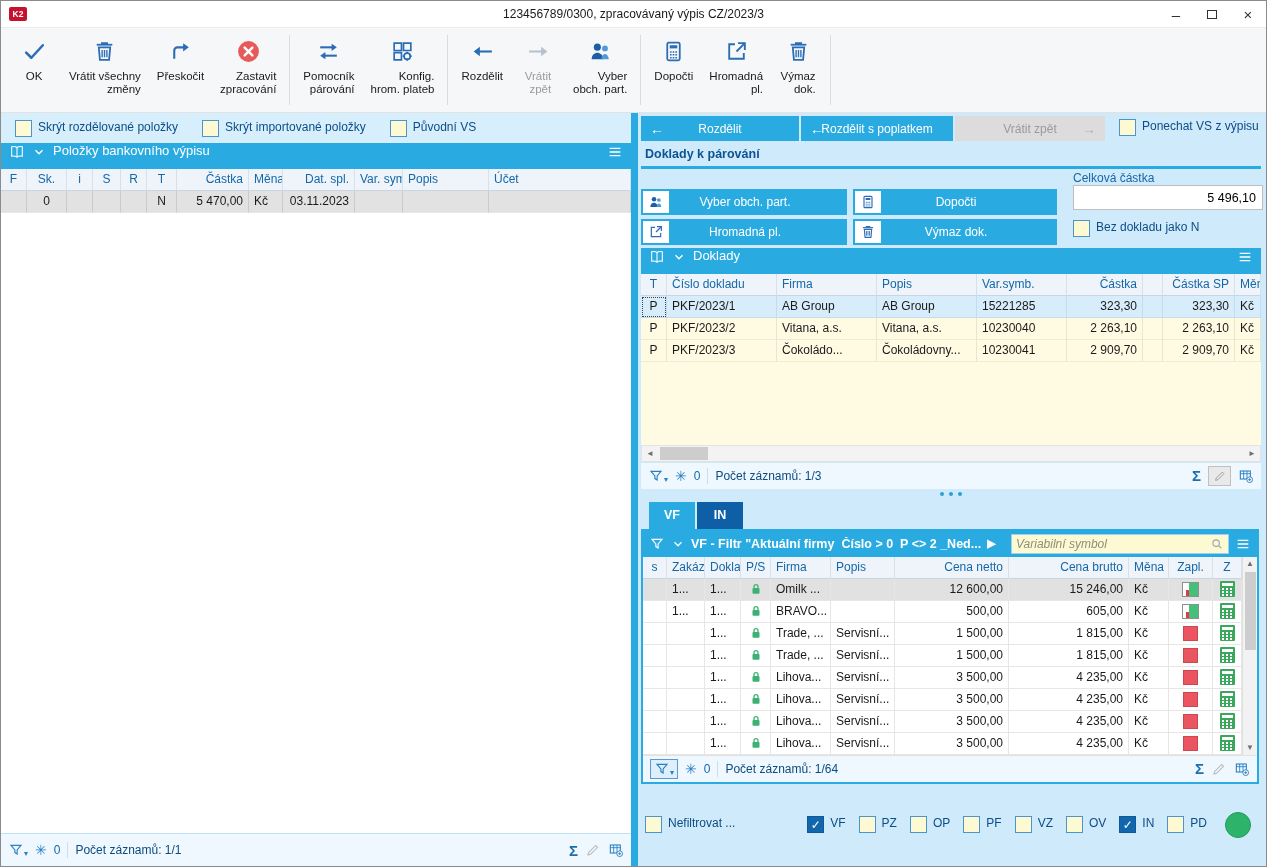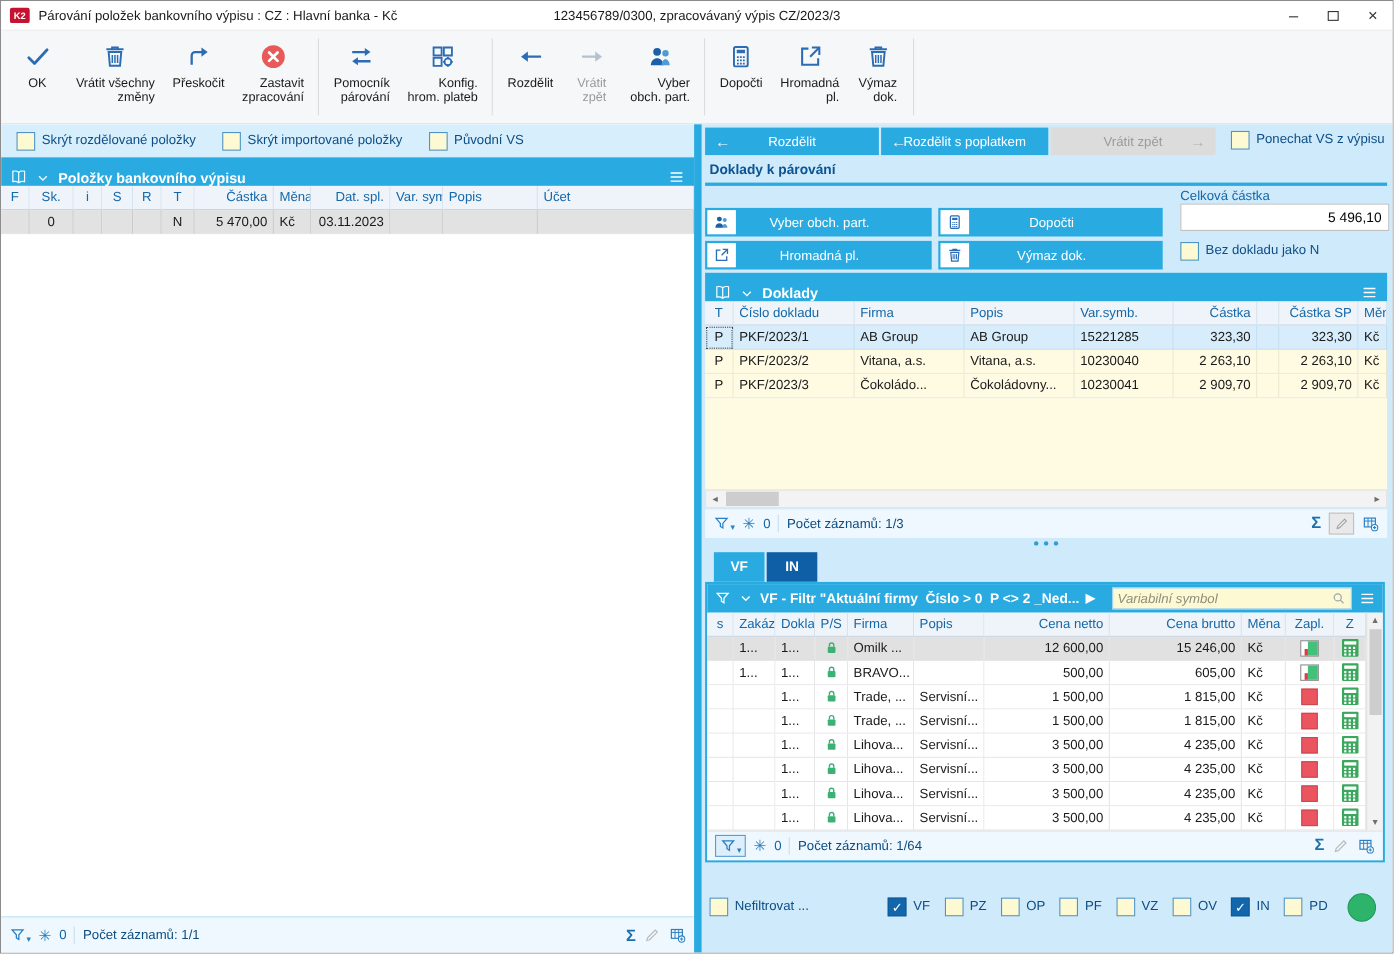--- a/index.html
+++ b/index.html
@@ -30,21 +30,21 @@
   .tbtn.disabled .tblbl{color:#9b9b9b}
   .tsep{width:1px;background:#dcdcdc;margin:3px 5px}
 
   
   #main{flex:1;display:flex;min-height:0}
   #left{width:630px;flex:0 0 630px;display:flex;flex-direction:column;background:#fff;min-width:0}
   #splitter{width:7px;flex:0 0 7px;background:var(--azure)}
   #right{flex:1;display:flex;flex-direction:column;background:var(--lblue);padding:0 5px 0 3px;min-width:0}
 
   
-  .sechdr{height:26px;flex:0 0 26px;background:var(--azure);display:flex;align-items:flex-end;gap:7px;padding:0 8px;color:#fff;font-weight:bold;font-size:13px}
+  .sechdr{height:26px;flex:0 0 26px;background:var(--azure);display:flex;align-items:flex-start;gap:7px;padding:0 8px;color:#fff;font-weight:normal;font-size:13px}
   .sechdr .burger{margin-left:auto}
   .ic{display:inline-block;vertical-align:middle}
   .ic.sm{width:16px;height:16px}
   .ic.xs{width:14px;height:14px}
 
   .chkgrp{display:flex;gap:6px}
   .chk{width:17px;height:17px;background:var(--yellow);border:1px solid #4c94c9;display:flex;align-items:center;justify-content:center;font-size:12px;color:#fff;flex:0 0 auto;line-height:1}
   .chk.on{background:#1266ab;border-color:#0e5a99}
   .chklbl{color:var(--navy);font-size:12px;white-space:nowrap}
 
@@ -139,21 +139,20 @@
   .cg-d{position:absolute;width:2px;height:2px;background:#fff;left:2px;top:7px;
         box-shadow:4px 0 #fff,8px 0 #fff,0 3px #fff,4px 3px #fff,8px 3px #fff,0 6px #fff,4px 6px #fff,8px 6px #fff}
 </style>
 </head>
 <body>
 
 <div id="window">
 
   <div id="titlebar">
     <div class="logo">K2</div>
-    <div class="title">Párování položek bankovního výpisu : CZ : Hlavní banka - Kč</div>
     <div class="title-center">123456789/0300, zpracovávaný výpis CZ/2023/3</div>
     <div class="winbtns">
       <div class="wb">–</div>
       <div class="wb">
           <span class="maxsq"></span>
         </div>
       <div class="wb">×</div>
     </div>
   </div>
 

